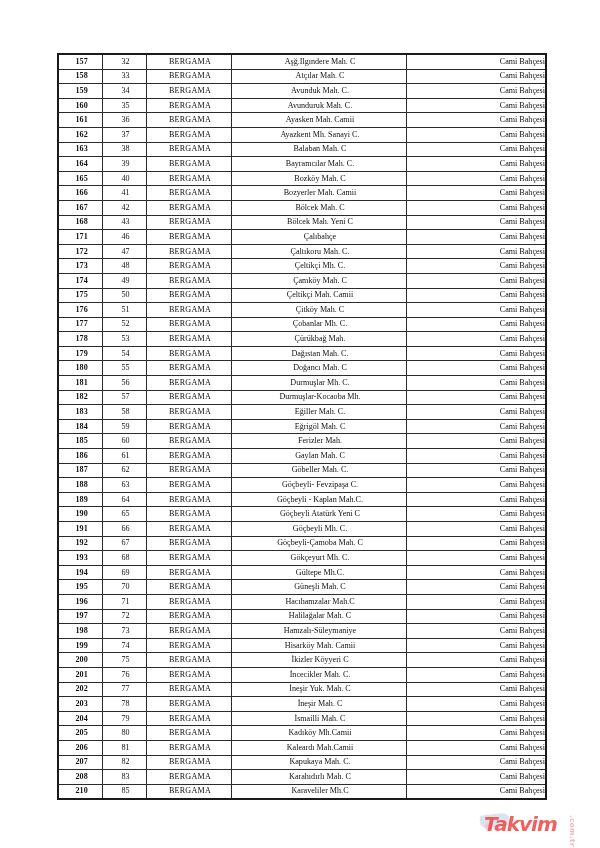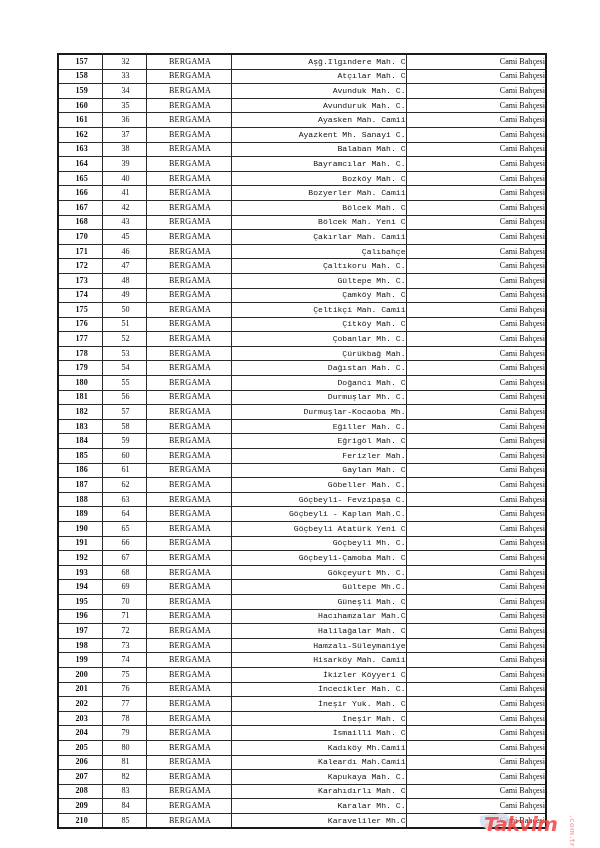--- a/index.html
+++ b/index.html
@@ -66,22 +66,21 @@
   td.seq {
     text-align: center;
     padding-left: 0;
   }
   td.ilce {
     text-align: center;
     padding-left: 0;
     letter-spacing: 0.25px;
   }
   td.yer {
-    text-align: right;
-    font-family: Liberation Mono, monospace;
+    text-align: center;
   }
   td.tur {
     text-align: right;
   }
 
   
   #watermark {
     position: absolute;
     left: 478px;
     top: 811px;
@@ -232,45 +231,38 @@
             <td class="tur">Cami Bahçesi</td>
           </tr>
           <tr>
             <td class="no">168</td>
             <td class="seq">43</td>
             <td class="ilce">BERGAMA</td>
             <td class="yer">Bölcek Mah. Yeni  C</td>
             <td class="tur">Cami Bahçesi</td>
           </tr>
           <tr>
-            <td class="no">170</td>
-            <td class="seq">45</td>
-            <td class="ilce">BERGAMA</td>
-            <td class="yer">Çakırlar Mah. Camii</td>
-            <td class="tur">Cami Bahçesi</td>
-          </tr>
-          <tr>
             <td class="no">171</td>
             <td class="seq">46</td>
             <td class="ilce">BERGAMA</td>
             <td class="yer">Çalıbahçe</td>
             <td class="tur">Cami Bahçesi</td>
           </tr>
           <tr>
             <td class="no">172</td>
             <td class="seq">47</td>
             <td class="ilce">BERGAMA</td>
             <td class="yer">Çaltıkoru Mah. C.</td>
             <td class="tur">Cami Bahçesi</td>
           </tr>
           <tr>
             <td class="no">173</td>
             <td class="seq">48</td>
             <td class="ilce">BERGAMA</td>
-            <td class="yer">Gültepe Mh. C.</td>
+            <td class="yer">Çeltikçi Mh. C.</td>
             <td class="tur">Cami Bahçesi</td>
           </tr>
           <tr>
             <td class="no">174</td>
             <td class="seq">49</td>
             <td class="ilce">BERGAMA</td>
             <td class="yer">Çamköy Mah. C</td>
             <td class="tur">Cami Bahçesi</td>
           </tr>
           <tr>
@@ -502,27 +494,20 @@
             <td class="seq">82</td>
             <td class="ilce">BERGAMA</td>
             <td class="yer">Kapukaya  Mah. C.</td>
             <td class="tur">Cami Bahçesi</td>
           </tr>
           <tr>
             <td class="no">208</td>
             <td class="seq">83</td>
             <td class="ilce">BERGAMA</td>
             <td class="yer">Karahıdırlı Mah. C</td>
-            <td class="tur">Cami Bahçesi</td>
-          </tr>
-          <tr>
-            <td class="no">209</td>
-            <td class="seq">84</td>
-            <td class="ilce">BERGAMA</td>
-            <td class="yer">Karalar  Mh. C.</td>
             <td class="tur">Cami Bahçesi</td>
           </tr>
           <tr>
             <td class="no">210</td>
             <td class="seq">85</td>
             <td class="ilce">BERGAMA</td>
             <td class="yer">Karaveliler Mh.C</td>
             <td class="tur">Cami Bahçesi</td>
           </tr>
         </tbody>

